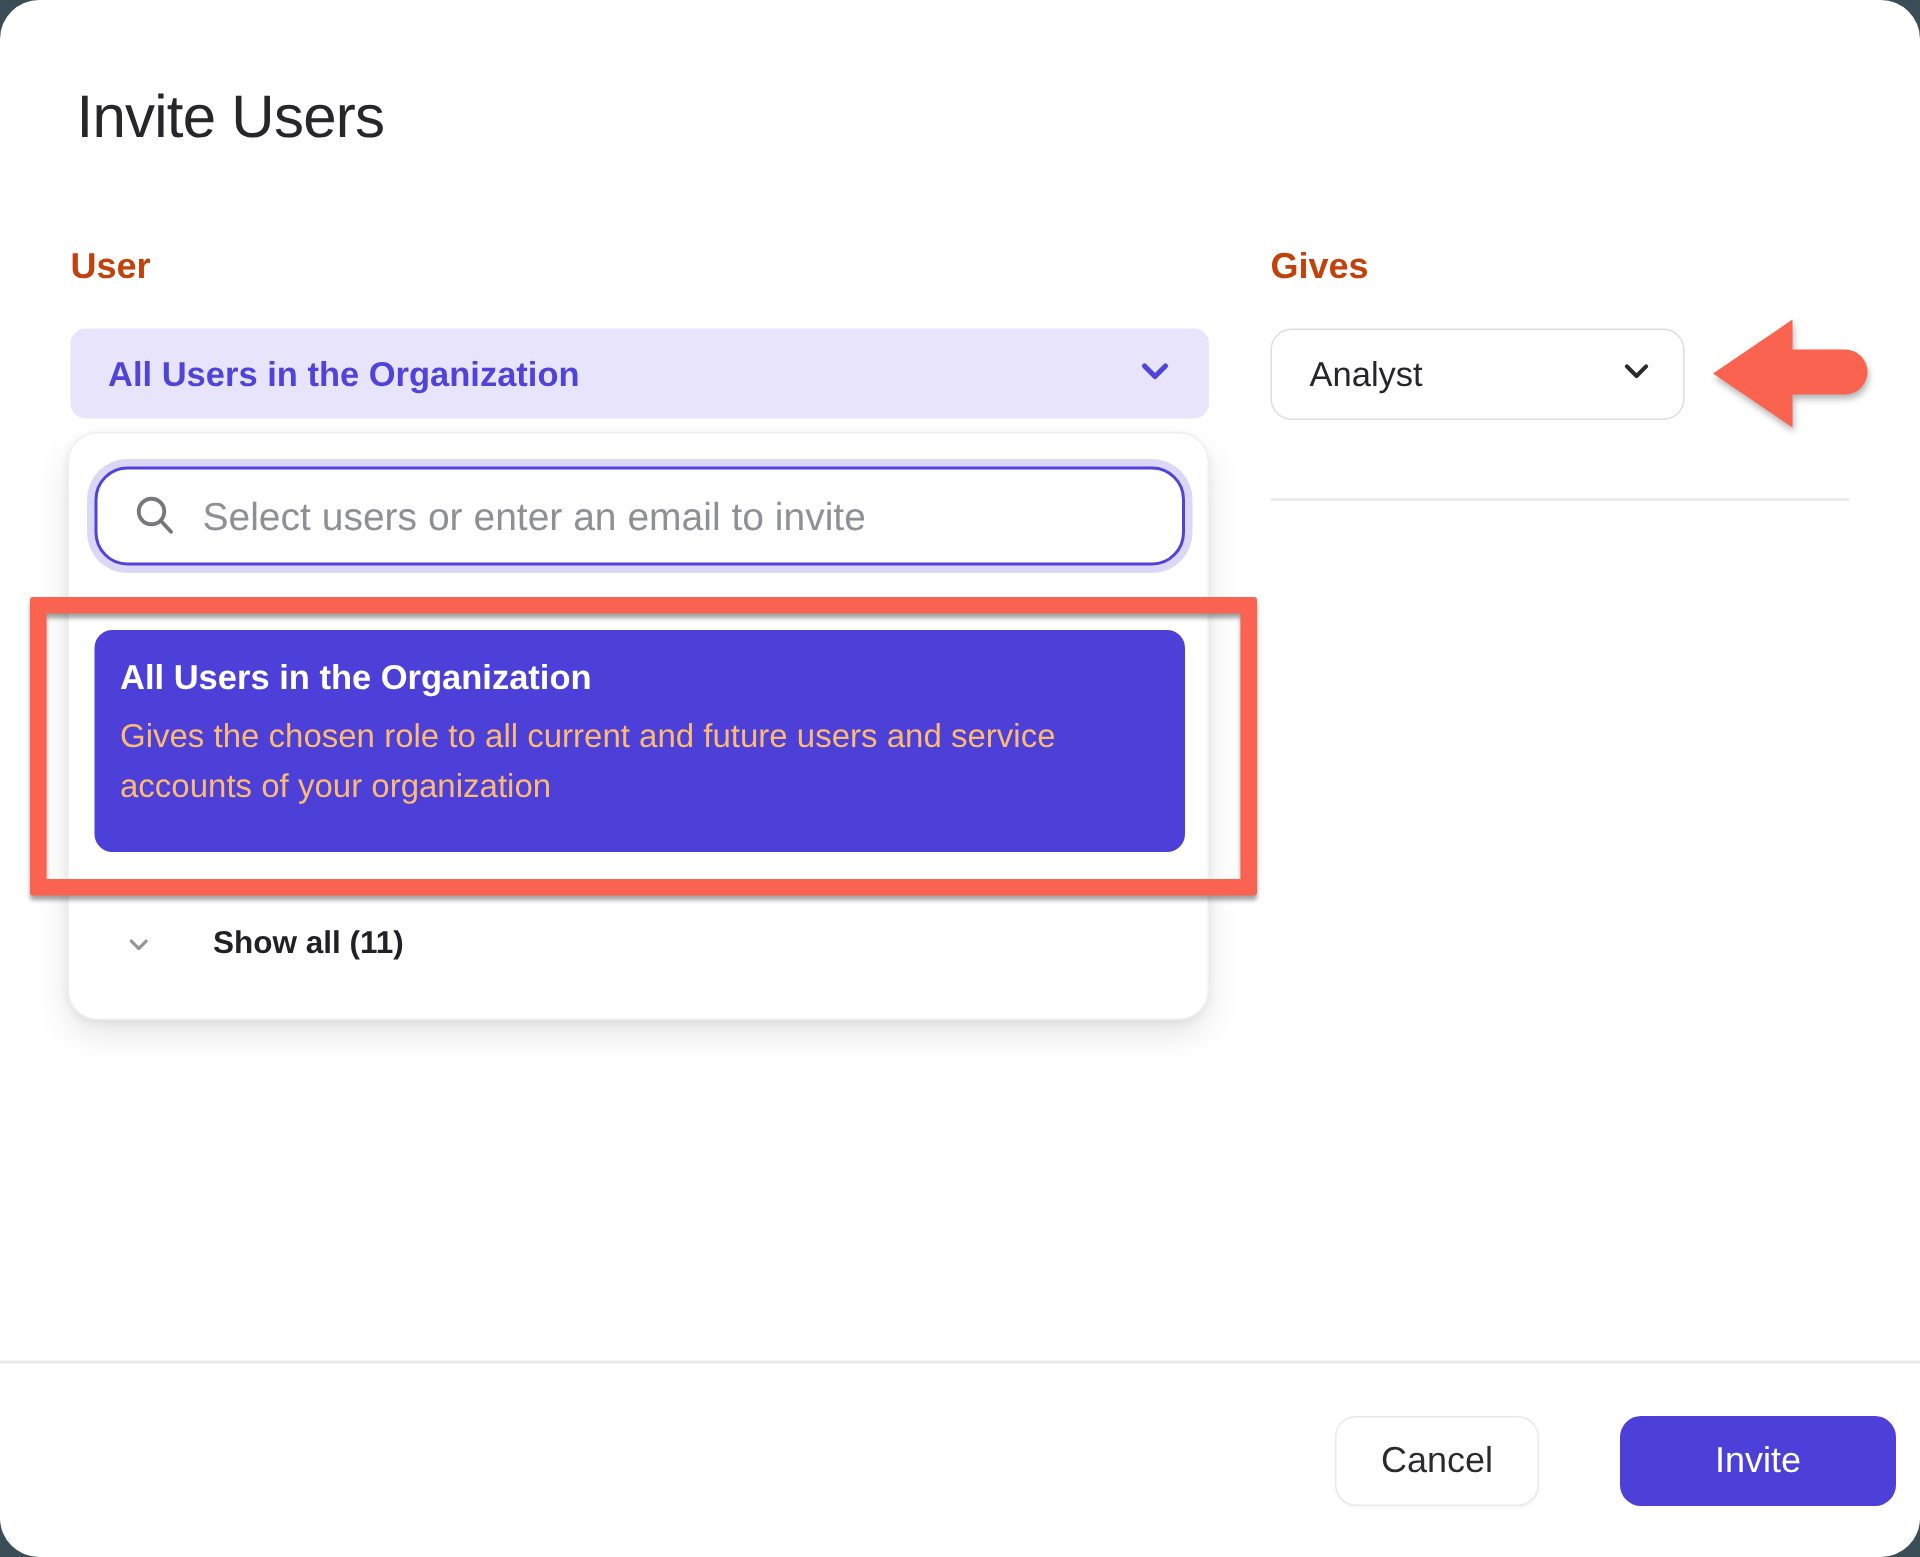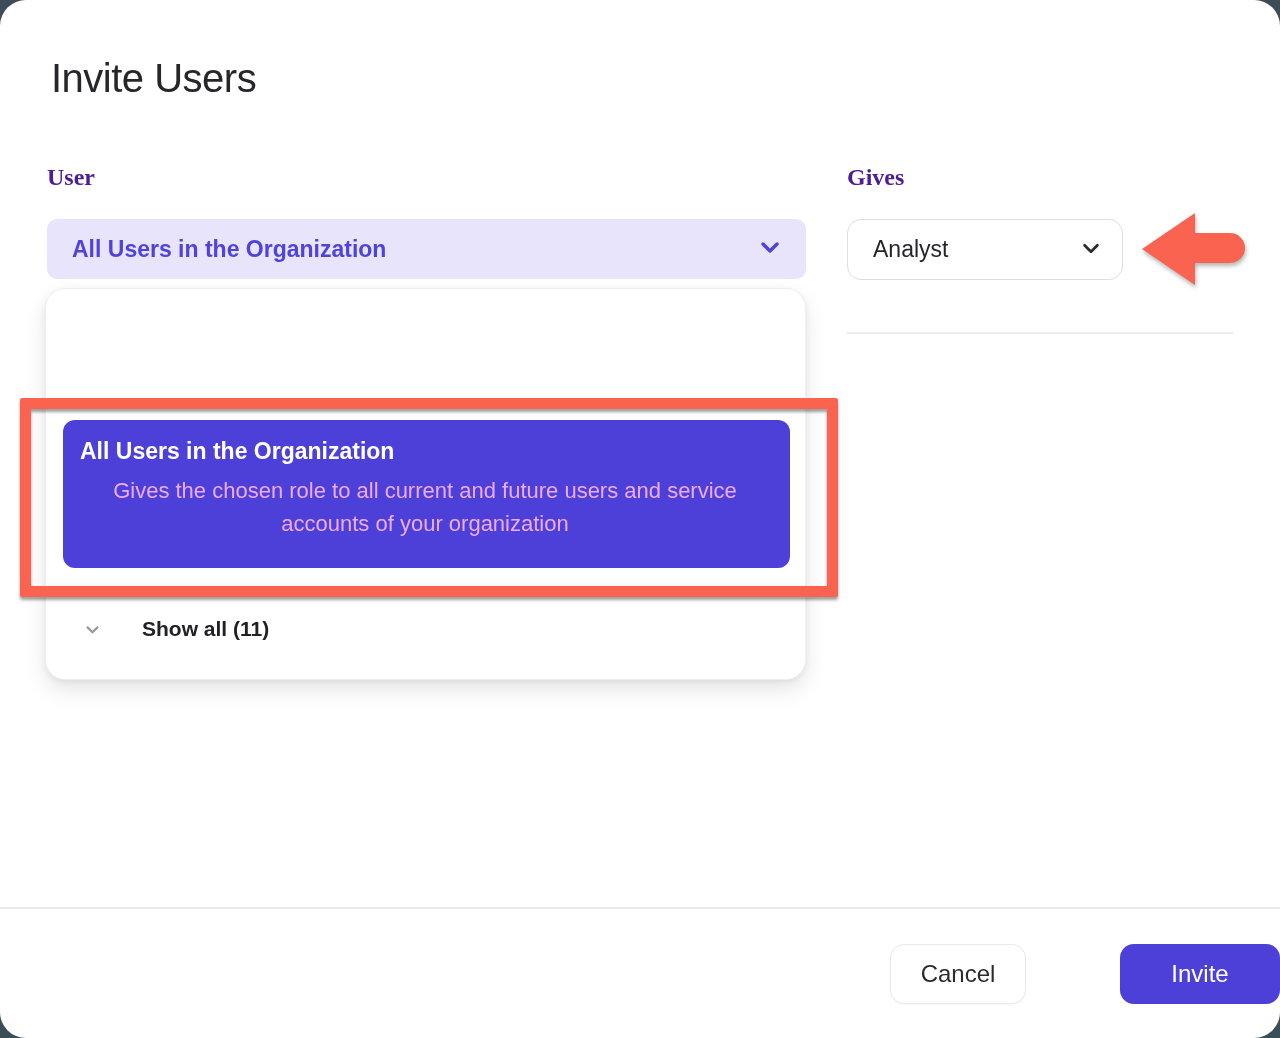--- a/index.html
+++ b/index.html
@@ -15,21 +15,21 @@
     background: #ffffff;
     border-radius: 26px;
   }
   .page-title {
     position: absolute; left: 51px; top: 56px;
     font-size: 40px; font-weight: 400; color: #26262b;
     letter-spacing: -0.5px;
   }
   .field-label {
     position: absolute; top: 164px;
-    font-size: 24px; font-weight: 700; color: #4c1d95; font-family: Liberation Serif, serif;
+    font-size: 24px; font-weight: 700; color: #c2410c;
   }
   .label-user { left: 47px; }
   .label-role { left: 847px; }
 
   .user-trigger {
     position: absolute; left: 47px; top: 219px;
     width: 759px; height: 60px;
     background: #e7e4fb; border-radius: 10px;
     display: flex; align-items: center;
     padding: 0 24px 0 25px;
@@ -95,22 +95,22 @@
     background: #4c40d9;
     border-radius: 12px;
     padding: 18px 17px 0 17px;
     cursor: pointer;
   }
   .option-title {
     font-size: 23px; font-weight: 700; color: #ffffff;
     margin-bottom: 9px;
   }
   .option-desc {
-    font-size: 22px; font-weight: 400; color: #f0abfc;
-    line-height: 33px; max-width: 690px; text-align: center;
+    font-size: 22px; font-weight: 400; color: #fdba74;
+    line-height: 33px; max-width: 690px;
   }
   .show-all-row {
     position: absolute; left: 0; top: 315px;
     width: 100%; height: 50px;
     display: flex; align-items: center;
     padding-left: 38px;
     cursor: pointer;
   }
   .show-all-label {
     font-size: 21px; font-weight: 700; color: #212125;
@@ -145,23 +145,23 @@
     font-size: 24px; cursor: pointer;
     font-family: "Liberation Sans", sans-serif;
   }
   .btn-cancel {
     left: 890px; width: 136px;
     background: #ffffff; border: 1.5px solid #e9e9e9;
     color: #2b2b2e; font-weight: 500;
     box-shadow: 0 1px 2px rgba(0,0,0,0.04);
   }
   .btn-invite {
-    left: 1080px; width: 160px;
+    left: 1080px; width: 184px;
     background: #4c40d9; border: none;
-    color: #ffffff; font-weight: 500; margin-left: 40px;
+    color: #ffffff; font-weight: 500;
   }
 </style>
 </head>
 <body>
 
 <div class="dialog">
 
   <div class="page-title">Invite Users</div>
 
   <div class="field-label label-user">User</div>
@@ -182,20 +182,29 @@
       <svg width="22" height="22" viewBox="0 0 24 24" fill="none">
         <polyline points="5,9 12,16 19,9" stroke="#2b2b2e" stroke-width="3" stroke-linecap="round" stroke-linejoin="round"></polyline>
       </svg>
     </span>
   </div>
 
   <div class="role-divider"></div>
 
   <div class="dropdown-panel">
 
+    <div class="search-wrap">
+      <span style="display:flex;">
+        <svg width="32" height="32" viewBox="0 0 32 32" fill="none">
+          <circle cx="14" cy="13" r="8.5" stroke="#77787c" stroke-width="2.6"></circle>
+          <line x1="20.5" y1="19.5" x2="27" y2="26.5" stroke="#77787c" stroke-width="2.6" stroke-linecap="round"></line>
+        </svg>
+      </span>
+      <input type="text" placeholder="Select users or enter an email to invite" style="">
+    </div>
 
     <div class="option-card">
       <div class="option-title">All Users in the Organization</div>
       <div class="option-desc">Gives the chosen role to all current and future users and service accounts of your organization</div>
     </div>
 
     <div class="show-all-row">
       <span style="display:flex;">
         <svg width="17" height="17" viewBox="0 0 24 24" fill="none">
           <polyline points="5,9 12,16 19,9" stroke="#97979b" stroke-width="3" stroke-linecap="round" stroke-linejoin="round"></polyline>

